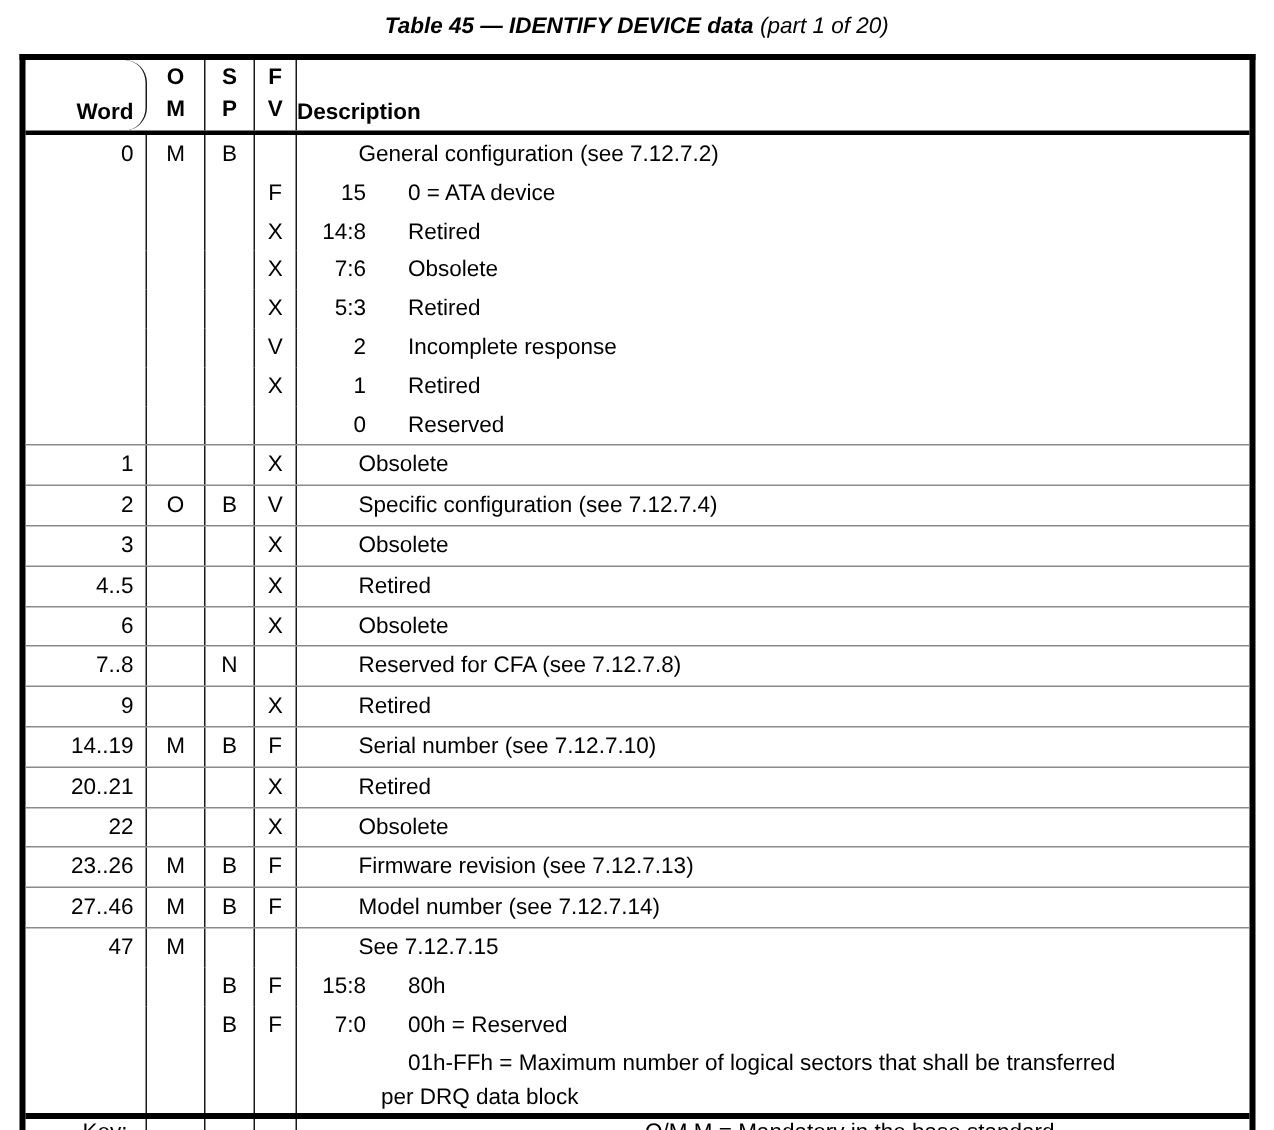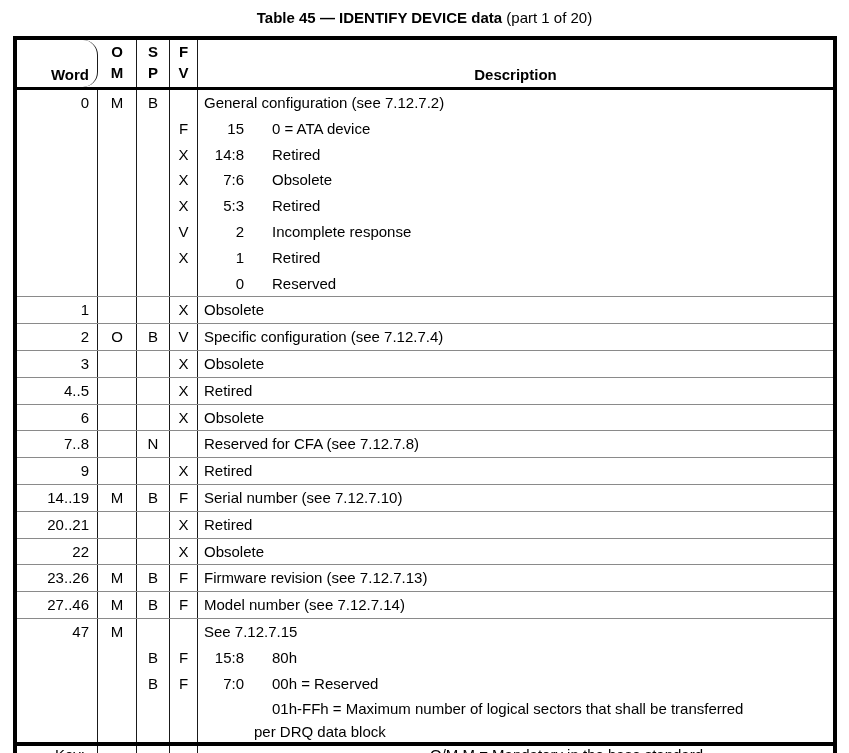--- a/index.html
+++ b/index.html
@@ -4,49 +4,50 @@
 <style>
   html,body{margin:0;padding:0;}
   body{
     width:849px;height:753px;overflow:hidden;background:#ffffff;
     font-family:"Liberation Sans","DejaVu Sans",sans-serif;
     color:#000;
   }
   .title{
     width:849px;text-align:center;margin-top:9px;height:27px;
     font-size:15px;
+    font-style:italic;
   }
   .title b{font-weight:bold;}
   .spec-table{
     position:absolute;left:13px;top:36px;width:824px;
     border-left:4px solid #000;border-right:4px solid #000;border-top:4px solid #000;
     box-sizing:border-box;background:#fff;
   }
   .cell{box-sizing:border-box;flex:0 0 auto;}
   .c-word{width:81px;border-right:1px solid #1a1a1a;text-align:right;padding-right:8px;}
   .c-om{width:39px;border-right:1px solid #1a1a1a;text-align:center;}
   .c-sp{width:33px;border-right:1px solid #1a1a1a;text-align:center;}
   .c-fv{width:28px;border-right:1px solid #1a1a1a;text-align:center;}
   .c-desc{flex:1 1 auto;padding-left:6px;display:flex;}
   
   .header-row{display:flex;height:47px;border-bottom:3px solid #000;font-weight:bold;font-size:15px;}
   .header-row .cell{display:flex;flex-direction:column;justify-content:flex-end;padding-bottom:4px;}
   .header-row .c-word{align-items:flex-end;border-radius:15px;}
   .header-row .c-om,.header-row .c-sp,.header-row .c-fv{align-items:center;line-height:21px;}
-  .header-row .c-desc{align-items:center;justify-content:flex-end;padding-left:0;}
+  .header-row .c-desc{align-items:flex-start;justify-content:flex-end;padding-left:0;}
   
   .row{border-bottom:1px solid #8a8a8a;}
   .row:last-of-type{border-bottom:none;}
   .line{display:flex;font-size:15px;line-height:25.8px;height:25.8px;}
   .line .cell{height:25.8px;}
   .line.cont{height:20px;line-height:20px;align-items:flex-end;}
   .line.cont .cell{height:20px;}
   .bitbox{display:inline-block;width:40px;text-align:right;margin-right:28px;flex:0 0 auto;}
   .bittext{flex:1 1 auto;white-space:nowrap;}
-  .maintext{white-space:nowrap;}
+  .maintext{white-space:nowrap;margin-left:35px;}
   .contpad{display:inline-block;width:50px;flex:0 0 auto;}
   .body-sep{border-top:4px solid #000;}
   
   .footer-row{display:flex;font-size:15px;height:30px;line-height:18px;}
   .footer-row .c-word{text-align:left;padding-left:38px;padding-right:0;}
   .footer-key-text{padding-left:226px;white-space:nowrap;}
 </style>
 </head>
 <body>
 

